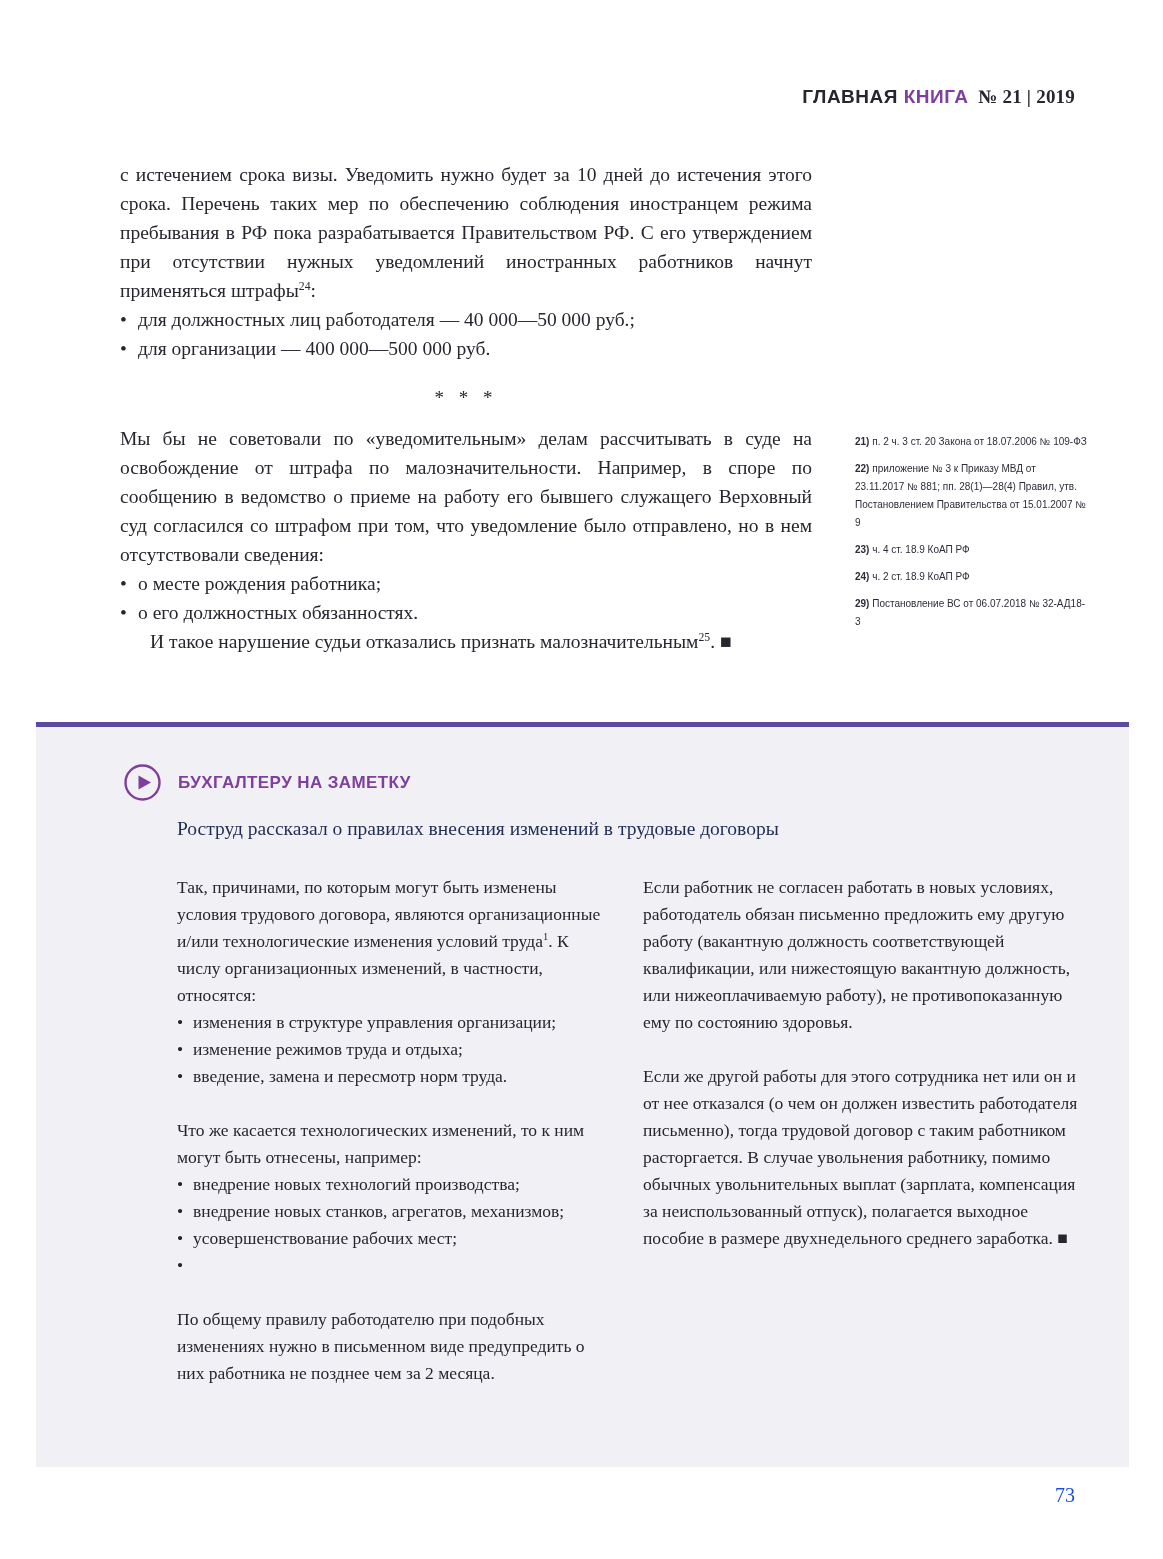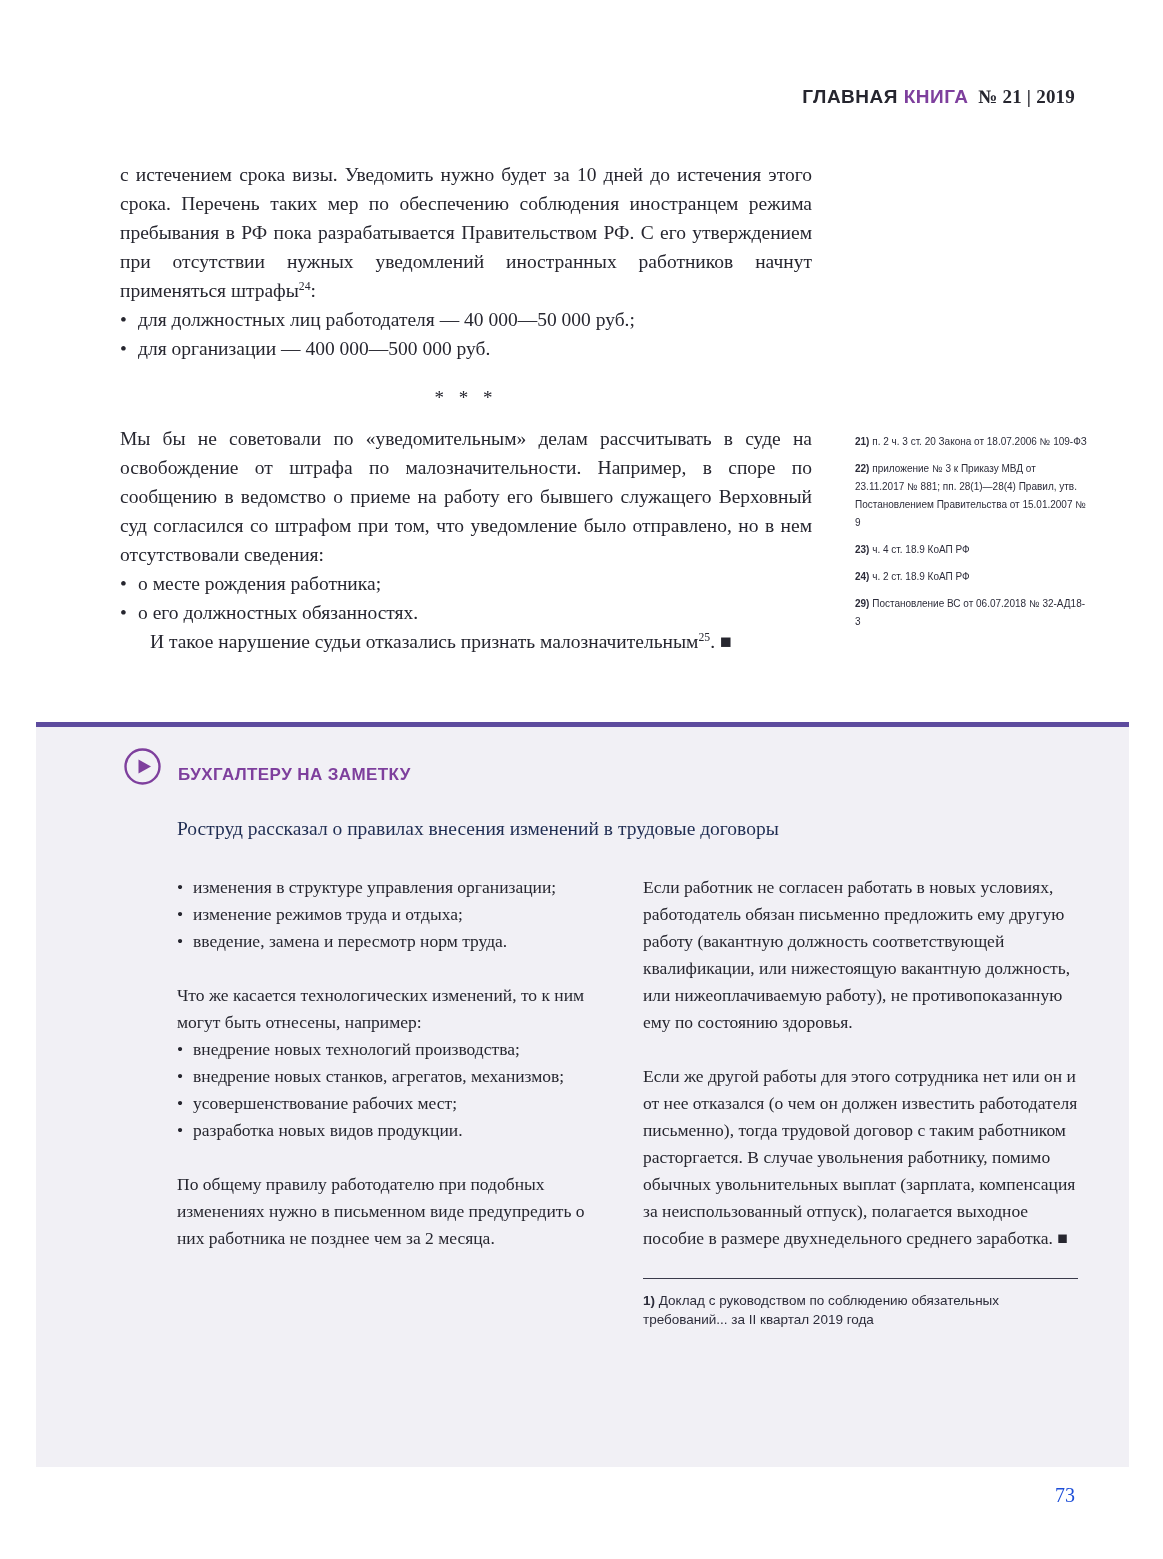--- a/index.html
+++ b/index.html
@@ -38,21 +38,21 @@
     color:#2c2c3a;
   }
   .fn-item { margin-bottom:9px; }
   .fn-item .fn-num { font-weight:bold; }
 
   
   .note-section {
     position:absolute; left:36px; top:722px; width:1093px; height:745px;
     background:#f1f0f5; border-top:5px solid #5d4b9e;
   }
-  .note-head { position:absolute; left:88px; top:21px; display:flex; align-items:flex-end; gap:17px; }
+  .note-head { position:absolute; left:88px; top:37px; display:flex; align-items:center; gap:17px; }
   .play-icon { width:37px; height:37px; display:block; }
   .note-label {
     font-family:"Liberation Sans", sans-serif; color:#7e3f9d;
     font-size:17px; font-weight:bold; letter-spacing:0.4px;
   }
   .note-title {
     position:absolute; left:141px; top:91px; width:910px;
     font-weight:normal; font-size:19.5px; color:#1f2d52;
   }
   .note-columns {
@@ -151,20 +151,21 @@
         </svg>
       </span>
       <span class="note-label">БУХГАЛТЕРУ НА ЗАМЕТКУ</span>
     </div>
 
     <div class="note-title">Роструд рассказал о правилах внесения изменений в трудовые договоры</div>
 
     <div class="note-columns">
 
       <div class="note-col">
+        <p><span>Так, причинами, по которым могут быть изменены условия трудового договора, являются организационные и/или технологические изменения условий труда</span><sup class="fn">1</sup><span>. К числу организационных изменений, в частности, относятся:</span></p>
 
         <div class="note-bullets">
           <div class="bullet-item">
             <span class="marker">•</span>
             <span>изменения в структуре управления организации;</span>
           </div>
           <div class="bullet-item">
             <span class="marker">•</span>
             <span>изменение режимов труда и отдыха;</span>
           </div>
@@ -184,35 +185,30 @@
           <div class="bullet-item">
             <span class="marker">•</span>
             <span>внедрение новых станков, агрегатов, механизмов;</span>
           </div>
           <div class="bullet-item">
             <span class="marker">•</span>
             <span>усовершенствование рабочих мест;</span>
           </div>
           <div class="bullet-item">
             <span class="marker">•</span>
-            <span>разработка новых видов продукции.</span>
           </div>
         </div>
 
         <p class="gap">По общему правилу работодателю при подобных изменениях нужно в письменном виде предупредить о них работника не позднее чем за 2 месяца.</p>
       </div>
 
       <div class="note-col">
         <p>Если работник не согласен работать в новых условиях, работодатель обязан письменно предложить ему другую работу (вакантную должность соответствующей квалификации, или нижестоящую вакантную должность, или нижеоплачиваемую работу), не противопоказанную ему по состоянию здоровья.</p>
         <p class="gap">Если же другой работы для этого сотрудника нет или он и от нее отказался (о чем он должен известить работодателя письменно), тогда трудовой договор с таким работником расторгается. В случае увольнения работнику, помимо обычных увольнительных выплат (зарплата, компенсация за неиспользованный отпуск), полагается выходное пособие в размере двухнедельного среднего заработка. ■</p>
 
-        <div class="note-footnote">
-          <span class="fn-num">1)</span>
-          <span>Доклад с руководством по соблюдению обязательных требований... за II квартал 2019 года</span>
-        </div>
       </div>
 
     </div>
   </div>
 
   <div class="page-number">73</div>
 
 </div>
 
 </body></html>

